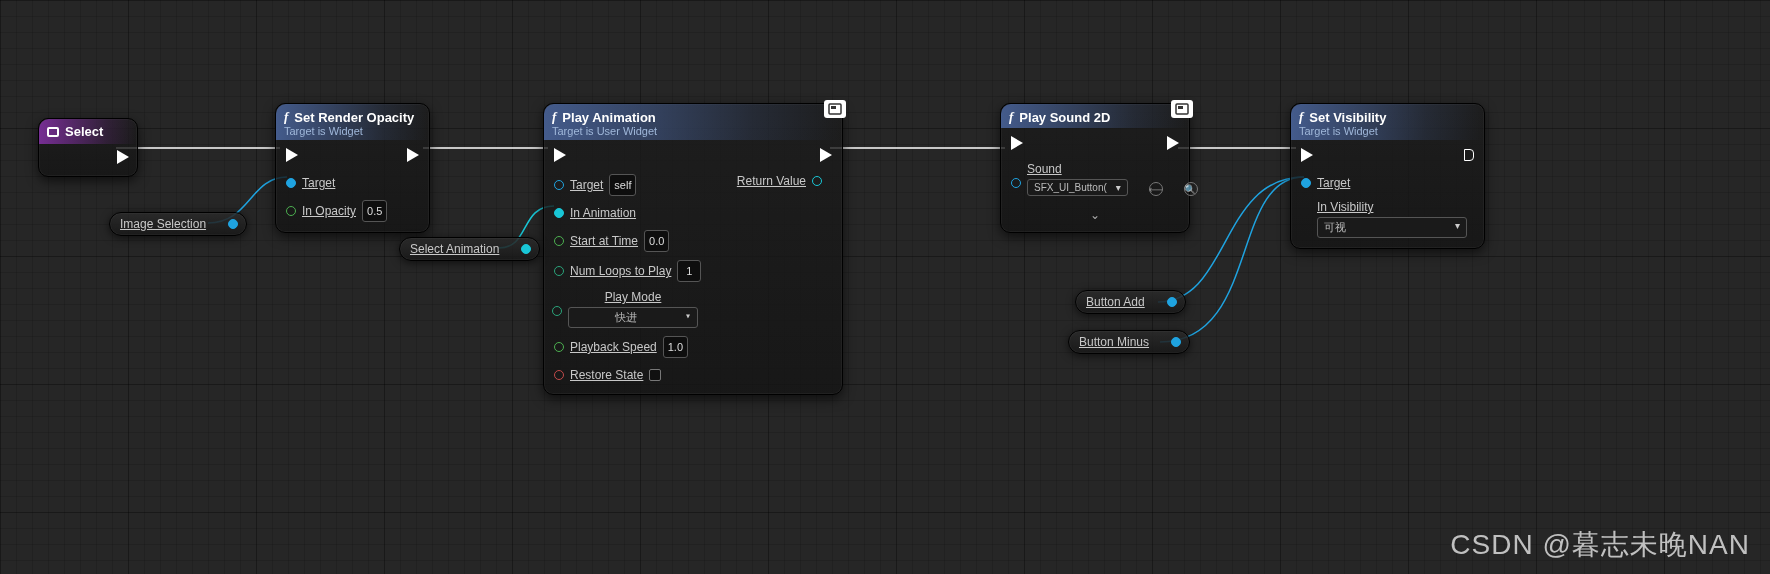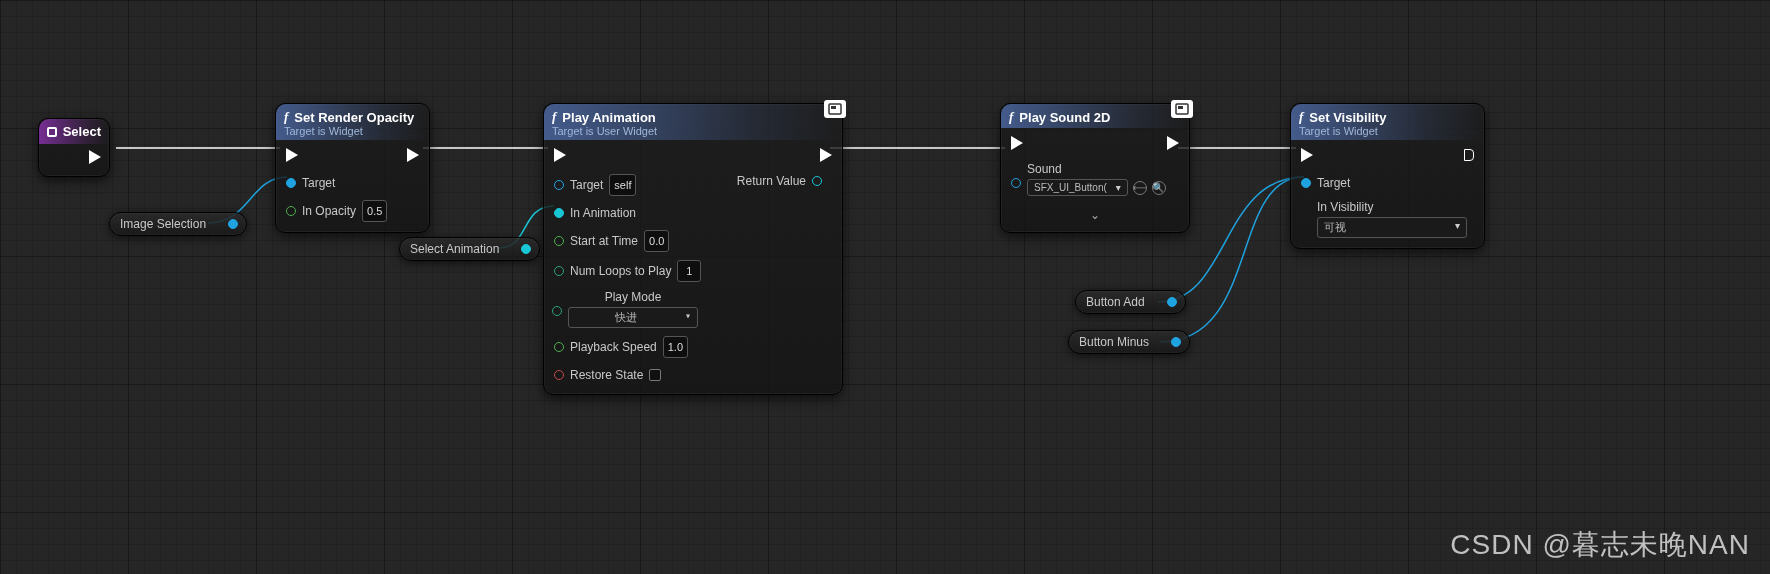--- a/index.html
+++ b/index.html
@@ -40,21 +40,21 @@
 .row { display:flex; align-items:center; gap:6px; min-height:18px;}
 .exec-row { display:flex; justify-content:space-between; align-items:center; margin-bottom:4px;}
 .pin { width:10px; height:10px; border-radius:50%; border:1.5px solid; display:inline-block; flex-shrink:0;}
 .pin.filled { background: currentColor; }
 .pin.empty { background: transparent; }
 .c-blue { color:#1fa3e0; }
 .c-cyan { color:#19c6d6; }
 .c-green { color:#4caf50; }
 .c-red { color:#c24a4a; }
 .c-teal { color:#2aa37a; }
-.label { color:#c8c8c8; font-size:12px; }
+.label { color:#c8c8c8; font-size:12px;text-decoration:underline; }
 .valbox { background:#0e0e0e; border:1px solid #555; border-radius:3px; padding:4px 4px; color:#ddd; font-size:11px; min-width:24px; text-align:center;}
 .checkbox { width:12px; height:12px; border:1px solid #777; border-radius:2px; background:#111;}
 .select { background:#1a1a1a; border:1px solid #555; border-radius:3px; padding:2px 20px 2px 6px; color:#bbb; font-size:11px; position:relative; min-width:100px;}
 .select::after { content:"▾"; position:absolute; right:6px; top:2px; color:#ccc; font-size:10px;}
 .exec-pin { width:0; height:0; display:inline-block;}
 .exec-out { border-left:12px solid #fff; border-top:7px solid transparent; border-bottom:7px solid transparent;}
 .exec-in { border-left:12px solid #fff; border-top:7px solid transparent; border-bottom:7px solid transparent;}
 .exec-hollow { width:10px;height:12px;border:1.5px solid #fff;border-radius:0 4px 4px 0;display:inline-block;}
 .capsule {
   position:absolute;
@@ -67,40 +67,40 @@
   box-shadow: 0 2px 8px rgba(0,0,0,.6), 0 0 0 1px rgba(255,255,255,.03) inset;
 }
 .expand-caret { text-align:center; color:#aaa; font-size:12px; cursor:pointer; padding-top:4px;}
 .fn-icon { font-style: italic; font-family: Georgia, serif; font-weight:bold; color:#fff;}
 .out-right { position:absolute; right:10px; display:flex; align-items:center; gap:6px;}
 .watermark { position:absolute; right:20px; bottom:10px; color:#dcdcdc; font-size:28px; letter-spacing:1px; opacity:.85; font-family: "Microsoft YaHei", Arial, sans-serif;}
 .corner-icon { position:absolute; top:-4px; right:-4px; width:22px;height:18px;
   background:#fff; border-radius:3px; display:flex;align-items:center;justify-content:center;}
 .corner-icon svg { width:14px;height:12px; }
 .icon-box { width:14px;height:12px;border:2px solid #fff;border-radius:2px;display:inline-block;}
-.asset-row { display:flex; align-items:center; gap:5px;}
+.asset-row { display:flex; align-items:flex-end; gap:21px;}
 .asset-row .circ { width:14px;height:14px;border:1.5px solid #777;border-radius:50%;display:flex;align-items:center;justify-content:center;color:#888;font-size:10px;}
 </style>
 </head>
 <body>
 
 <svg class="wires">
 
   <path d="M 116 148 L 280 148" stroke="#fff" stroke-width="1.5" fill="none"></path>
   <path d="M 423 148 L 548 148" stroke="#fff" stroke-width="1.5" fill="none"></path>
   <path d="M 830 148 L 1005 148" stroke="#fff" stroke-width="1.5" fill="none"></path>
   <path d="M 1178 148 L 1296 148" stroke="#fff" stroke-width="1.5" fill="none"></path>
 
   <path d="M 208 223 C 250 223 250 177 287 177" stroke="#1fa3e0" stroke-width="1.5" fill="none"></path>
   <path d="M 499 248 C 530 248 520 206 554 206" stroke="#19c6d6" stroke-width="1.5" fill="none"></path>
   <path d="M 1158 302 C 1230 302 1220 177 1304 177" stroke="#1fa3e0" stroke-width="1.5" fill="none"></path>
   <path d="M 1160 342 C 1260 342 1230 177 1304 177" stroke="#1fa3e0" stroke-width="1.5" fill="none"></path>
 </svg>
 
-<div class="node purple" style="left:38px; top:118px; width:72px;">
+<div class="node purple" style="left:38px; top:118px; width:100px;">
   <div class="header" style="padding:5px 8px;">
     <span class="title">
         <span class="icon-box" style="width:12px;height:10px;"></span>
         <span>Select</span>
       </span>
   </div>
   <div class="body" style="padding:6px 8px 8px 8px;">
     <div class="exec-row">
       <span></span>
       <span class="exec-pin exec-out"></span>

